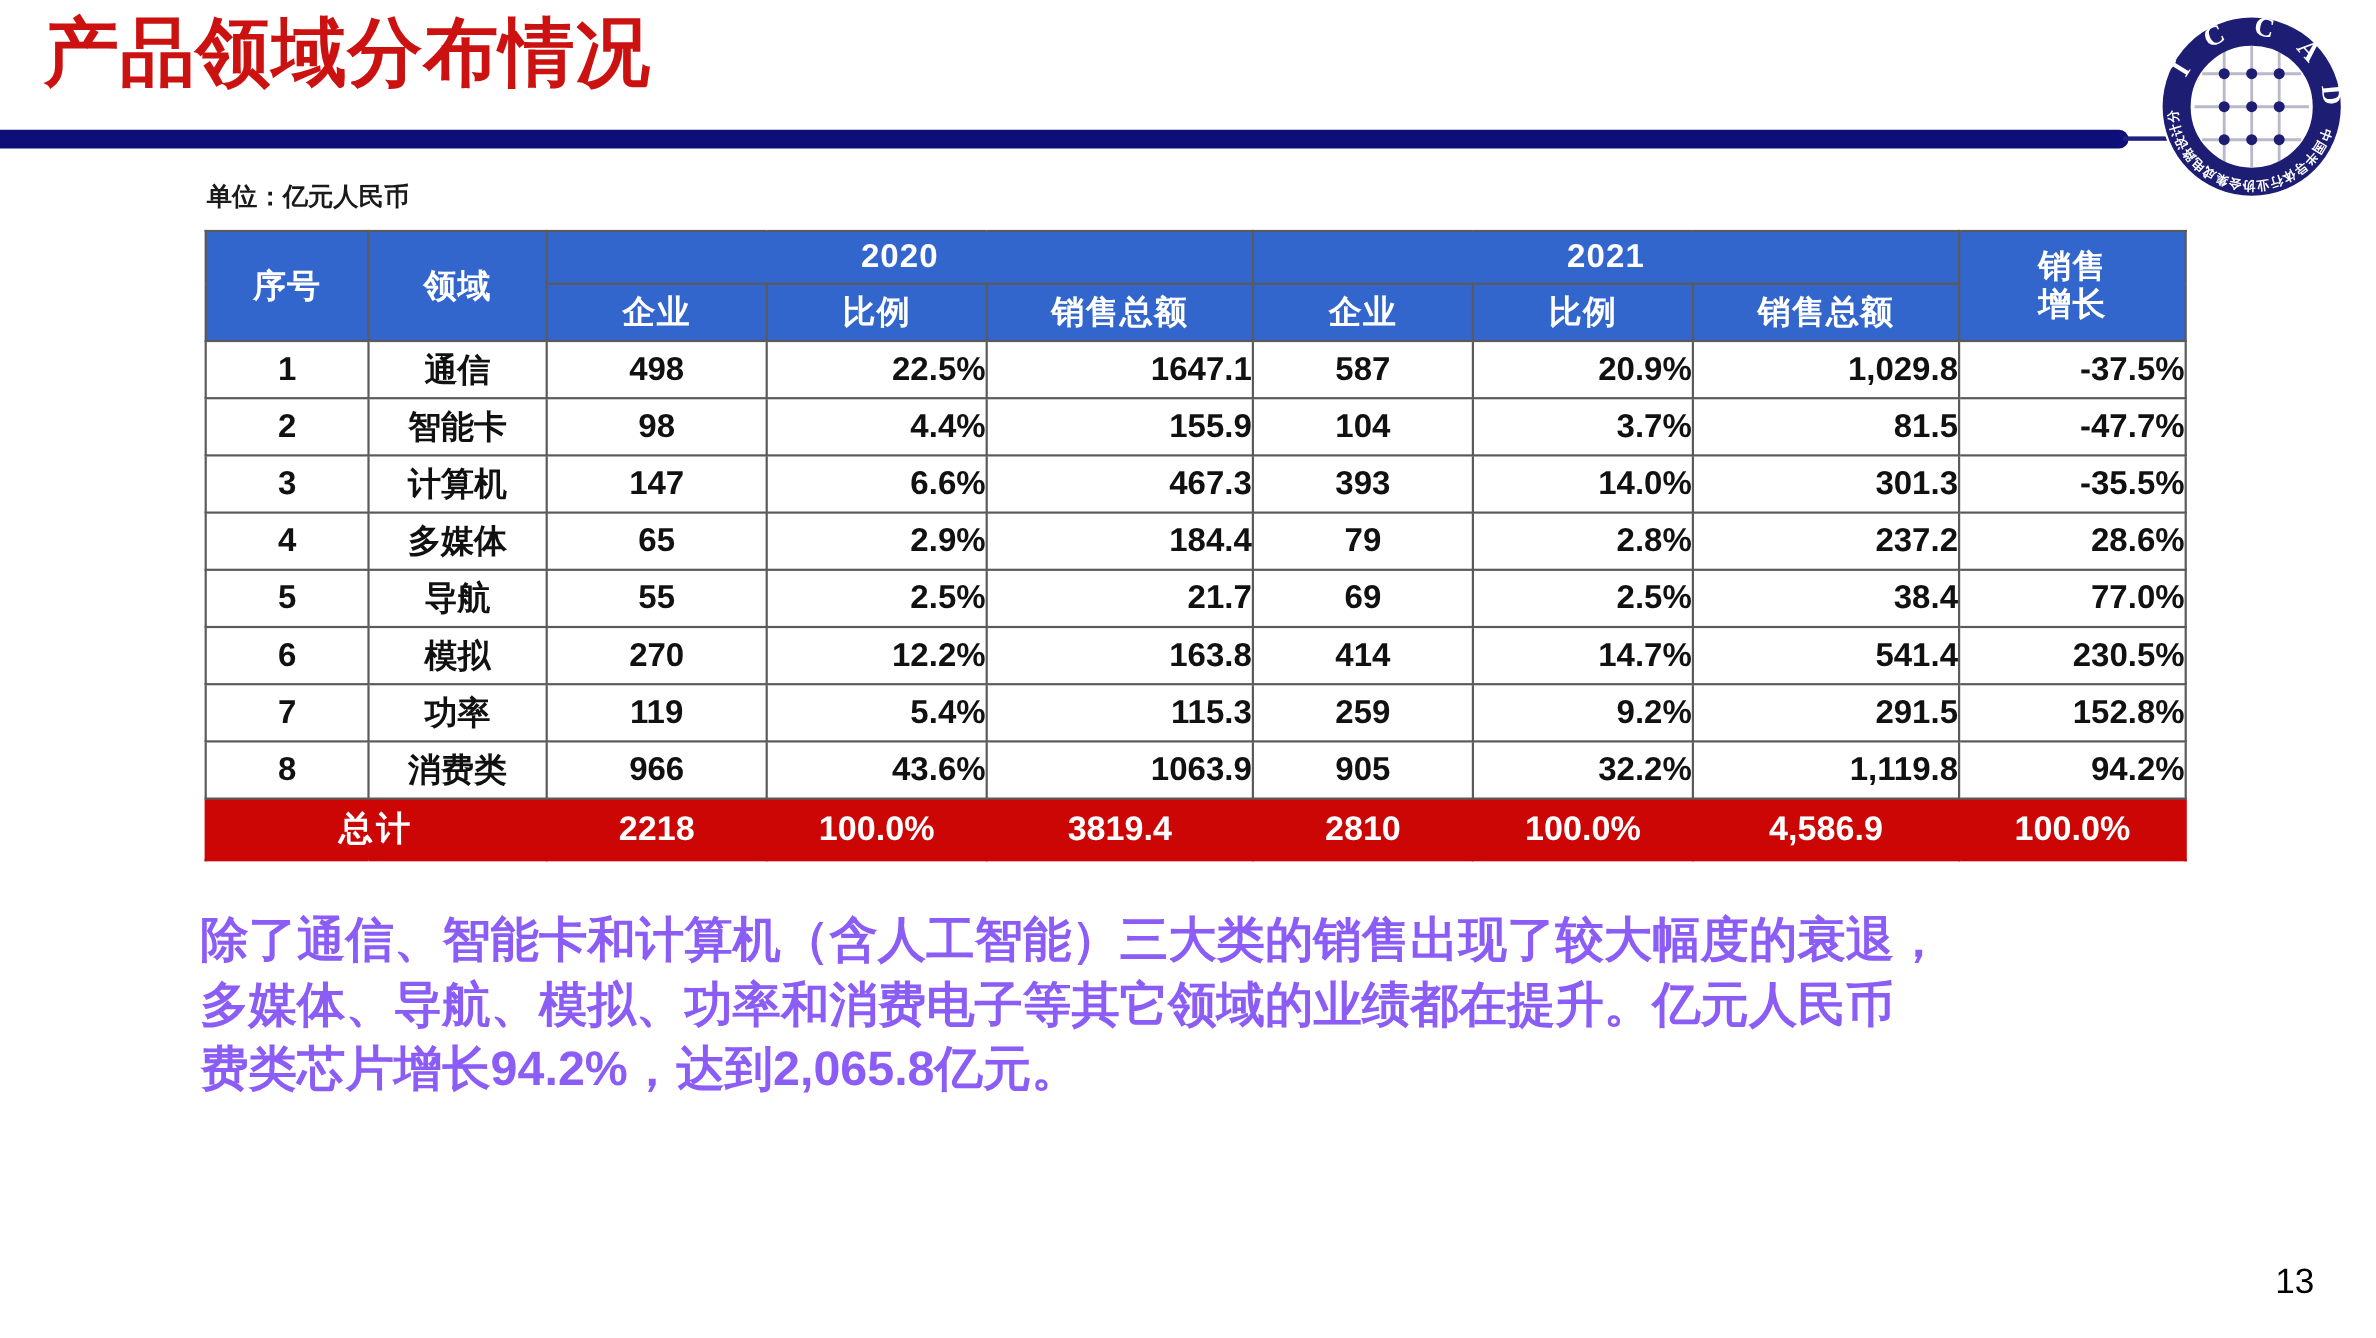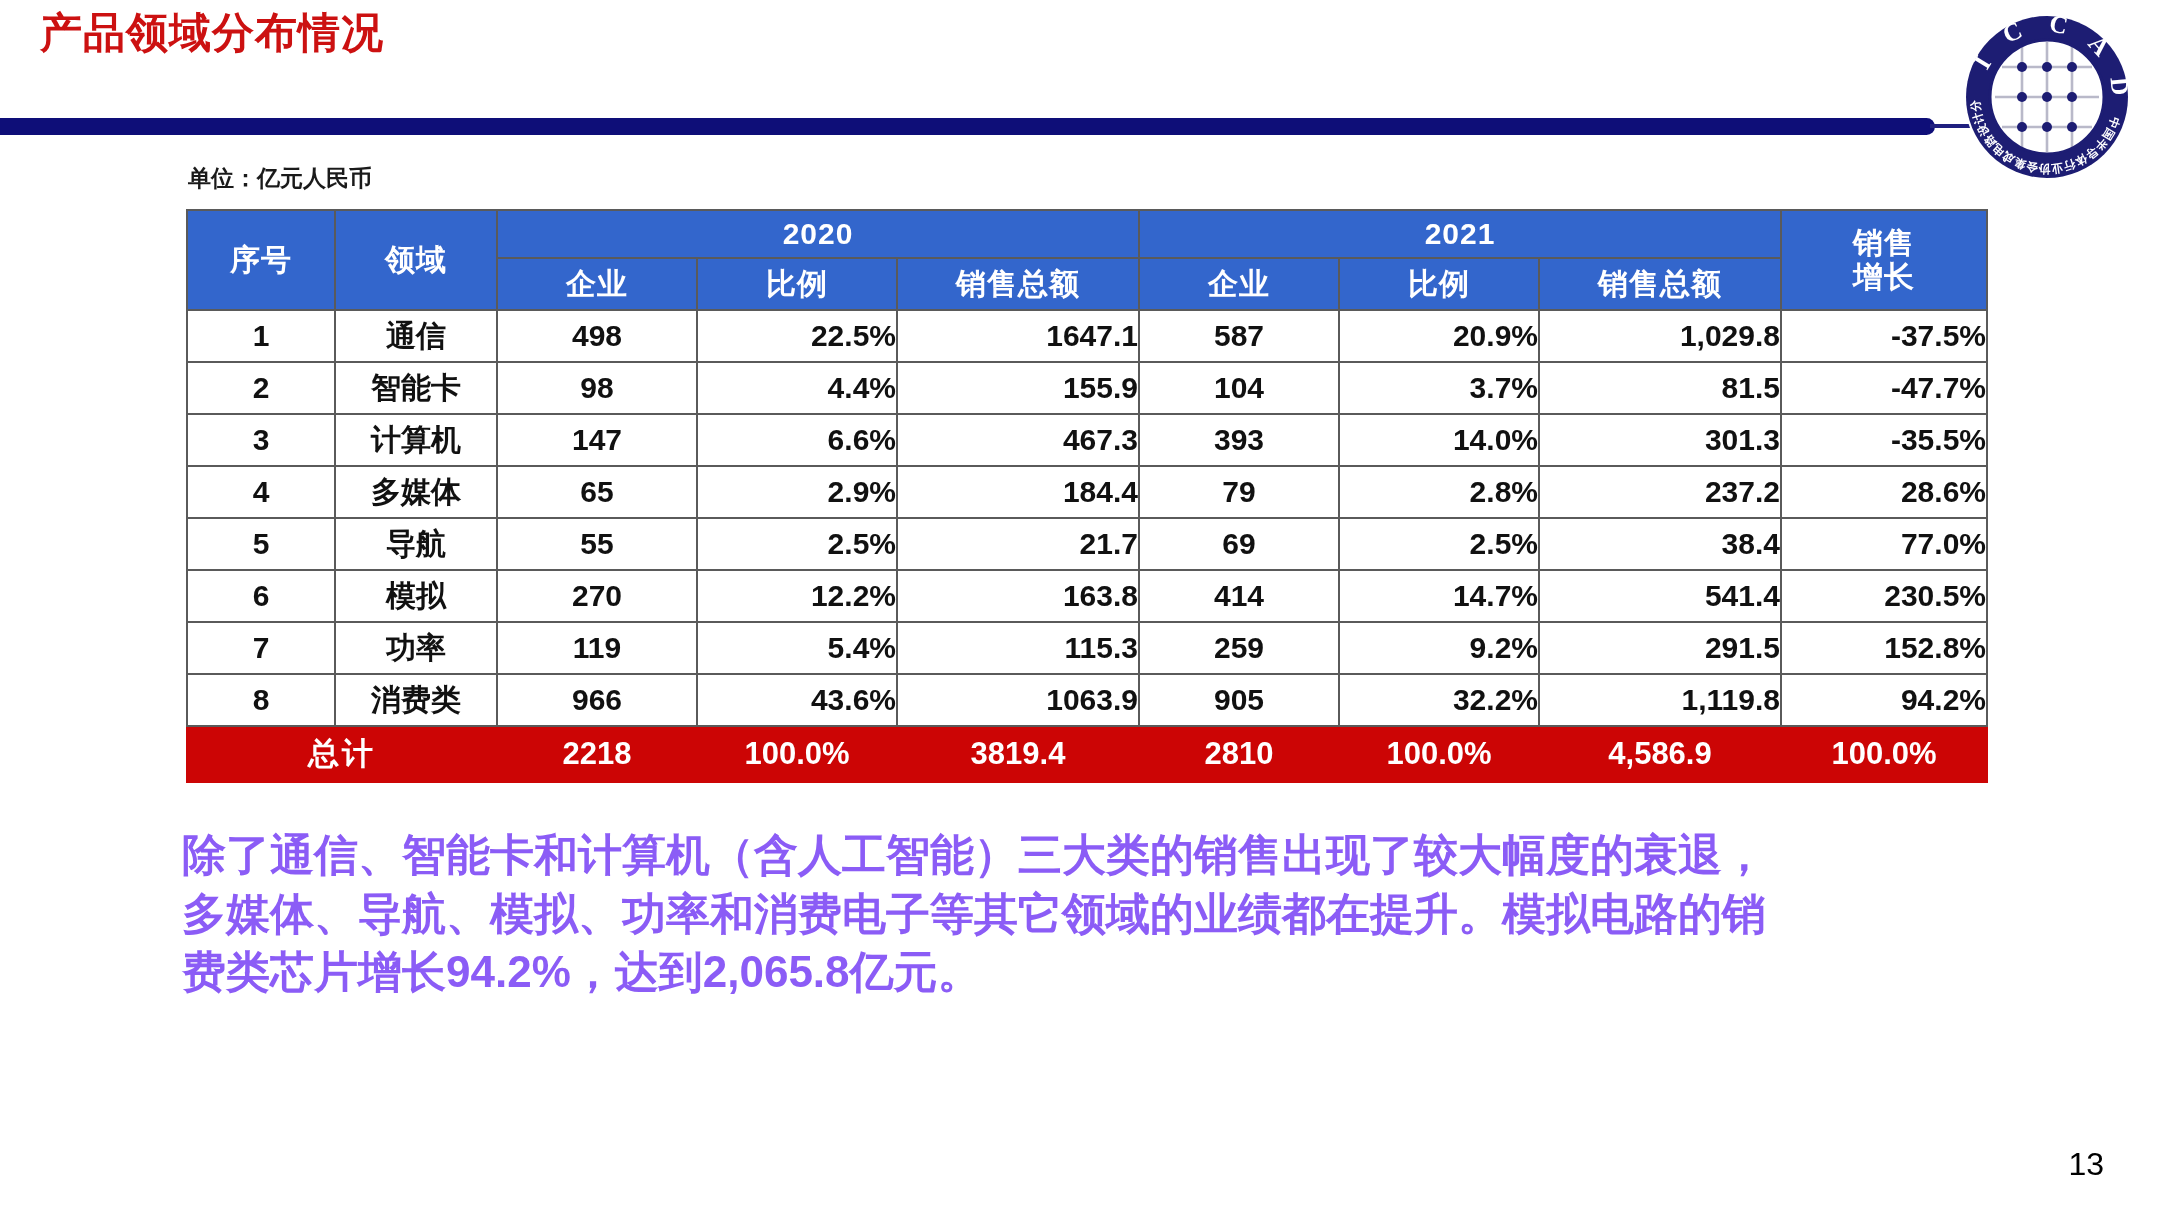--- a/index.html
+++ b/index.html
@@ -16,21 +16,21 @@
     height: 1216px;
     background: #ffffff;
     overflow: hidden;
   }
 
   
   .slide-title {
     position: absolute;
     left: 40px;
     top: 8px;
-    font-size: 42px;
+    font-size: 68px;
     font-weight: bold;
     color: #CC1111;
     letter-spacing: 1px;
     line-height: 1.2;
     white-space: nowrap;
   }
   .title-rule {
     position: absolute;
     left: 0px;
     top: 118px;
@@ -343,19 +343,19 @@
           <td class="r">100.0%</td>
           <td class="r">4,586.9</td>
           <td class="r">100.0%</td>
         </tr>
       </tbody>
     </table>
   </div>
 
   <div class="body-text">
     <p>除了通信、智能卡和计算机（含人工智能）三大类的销售出现了较大幅度的衰退，</p>
-    <p>多媒体、导航、模拟、功率和消费电子等其它领域的业绩都在提升。模拟电路的销</p>
+    <p>多媒体、导航、模拟、功率和消费电子等其它领域的业绩都在提升。亿元人民币</p>
     <p>费类芯片增长94.2%，达到2,065.8亿元。</p>
   </div>
 
   <div class="page-num">13</div>
 
 </div>
 
 </body></html>

